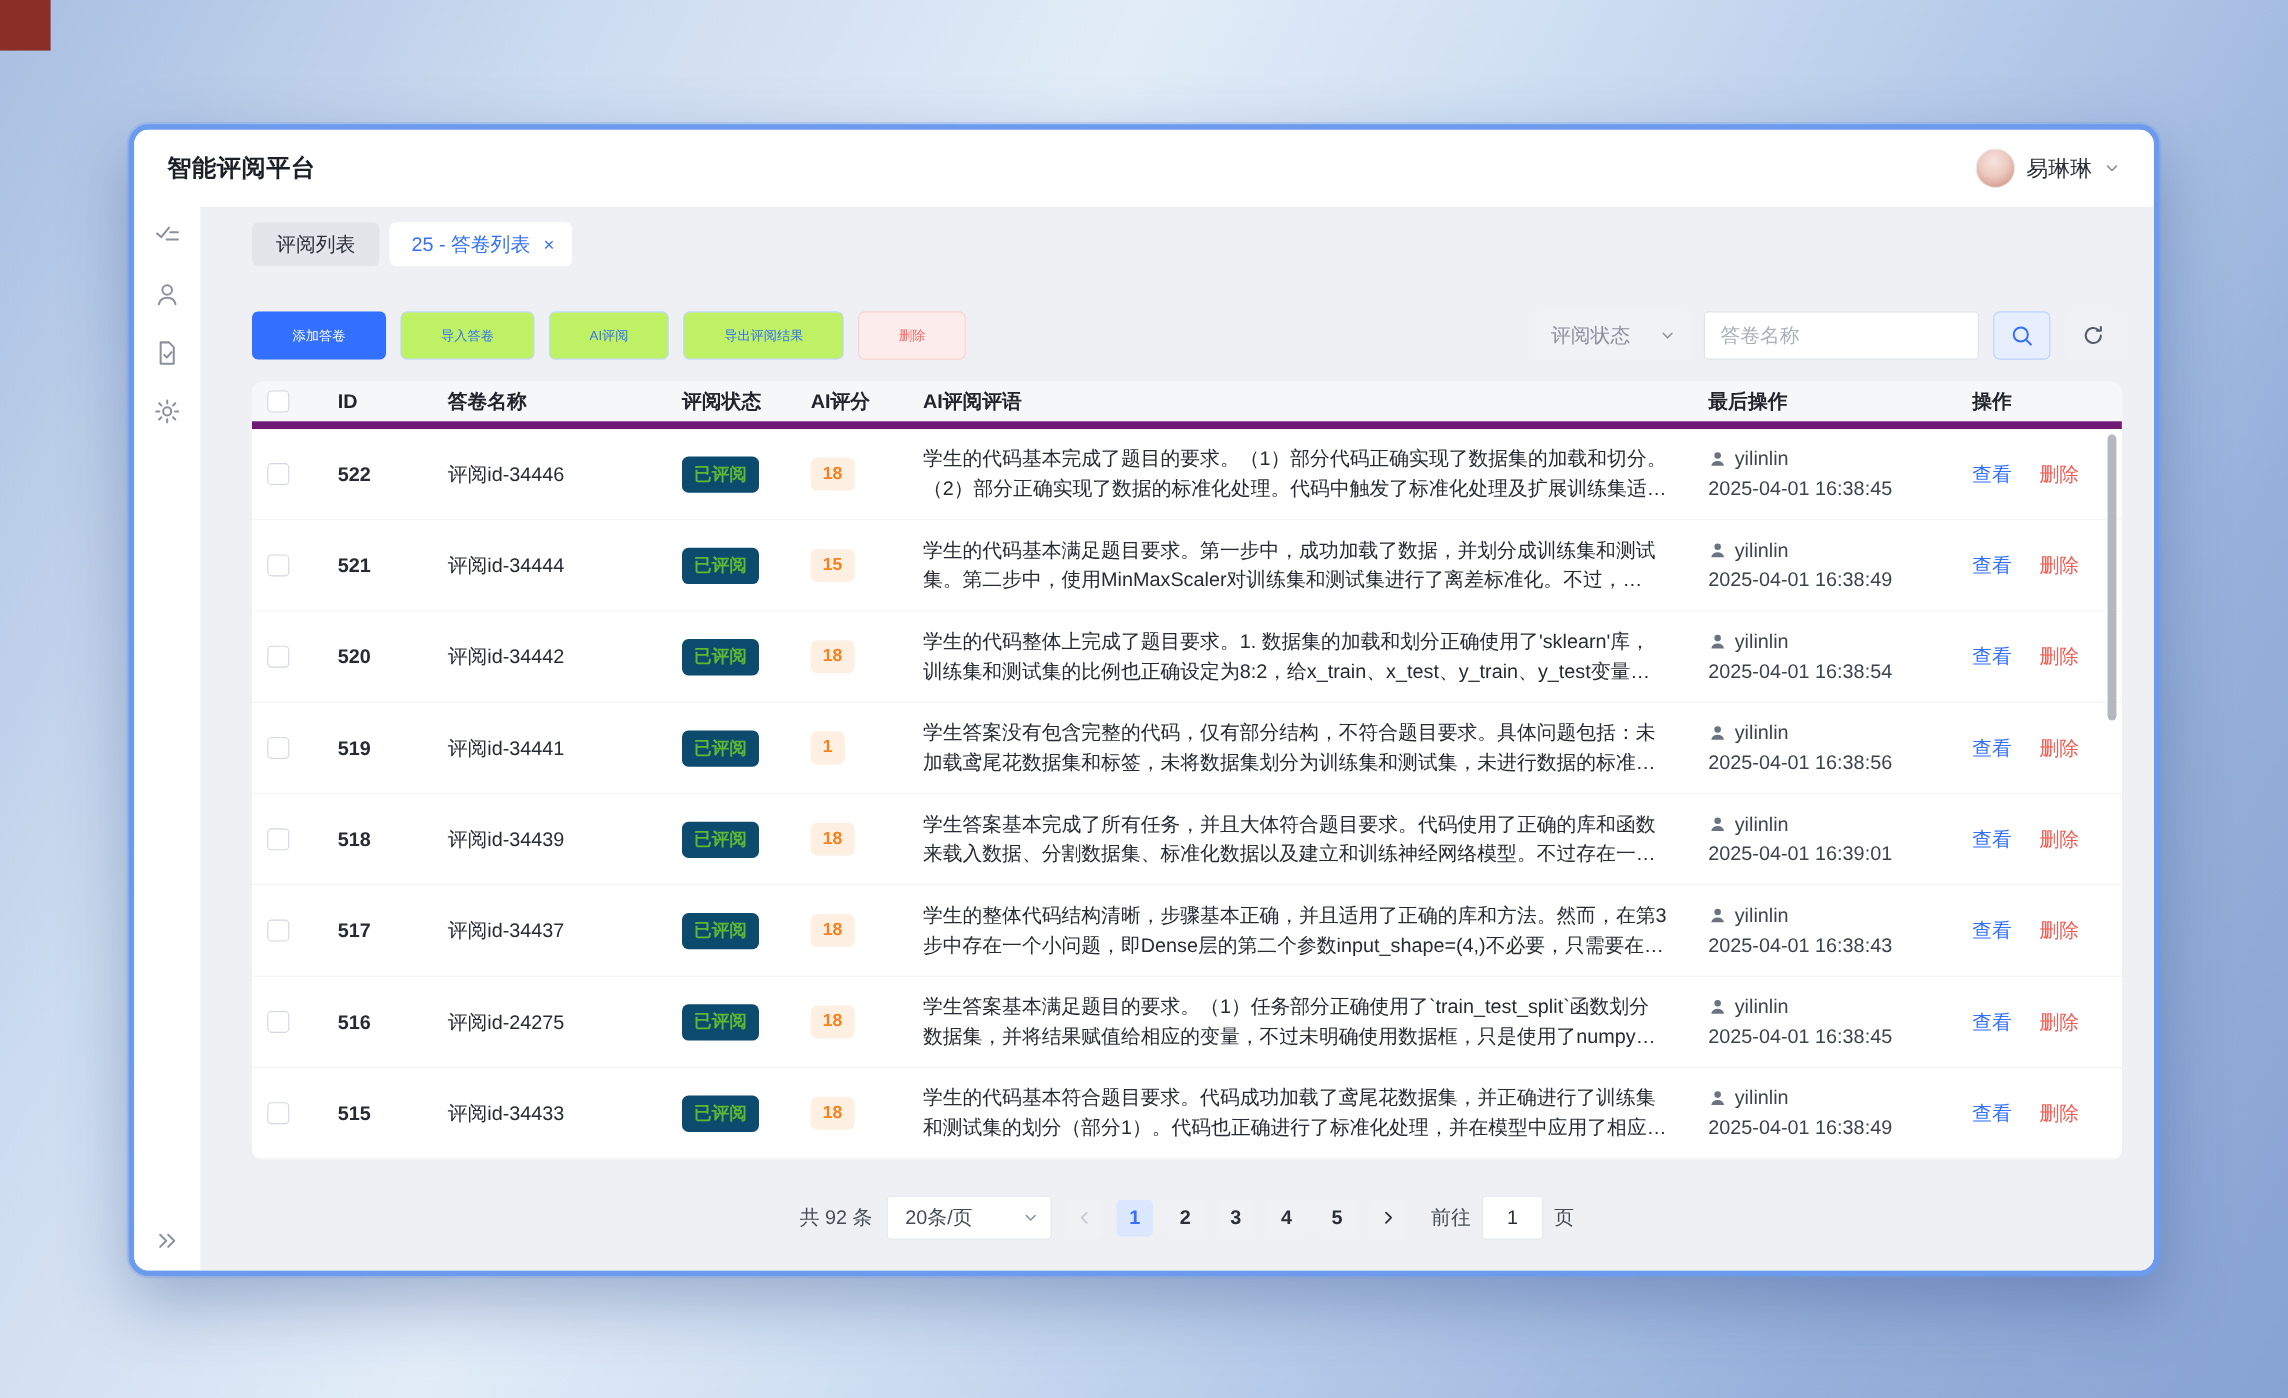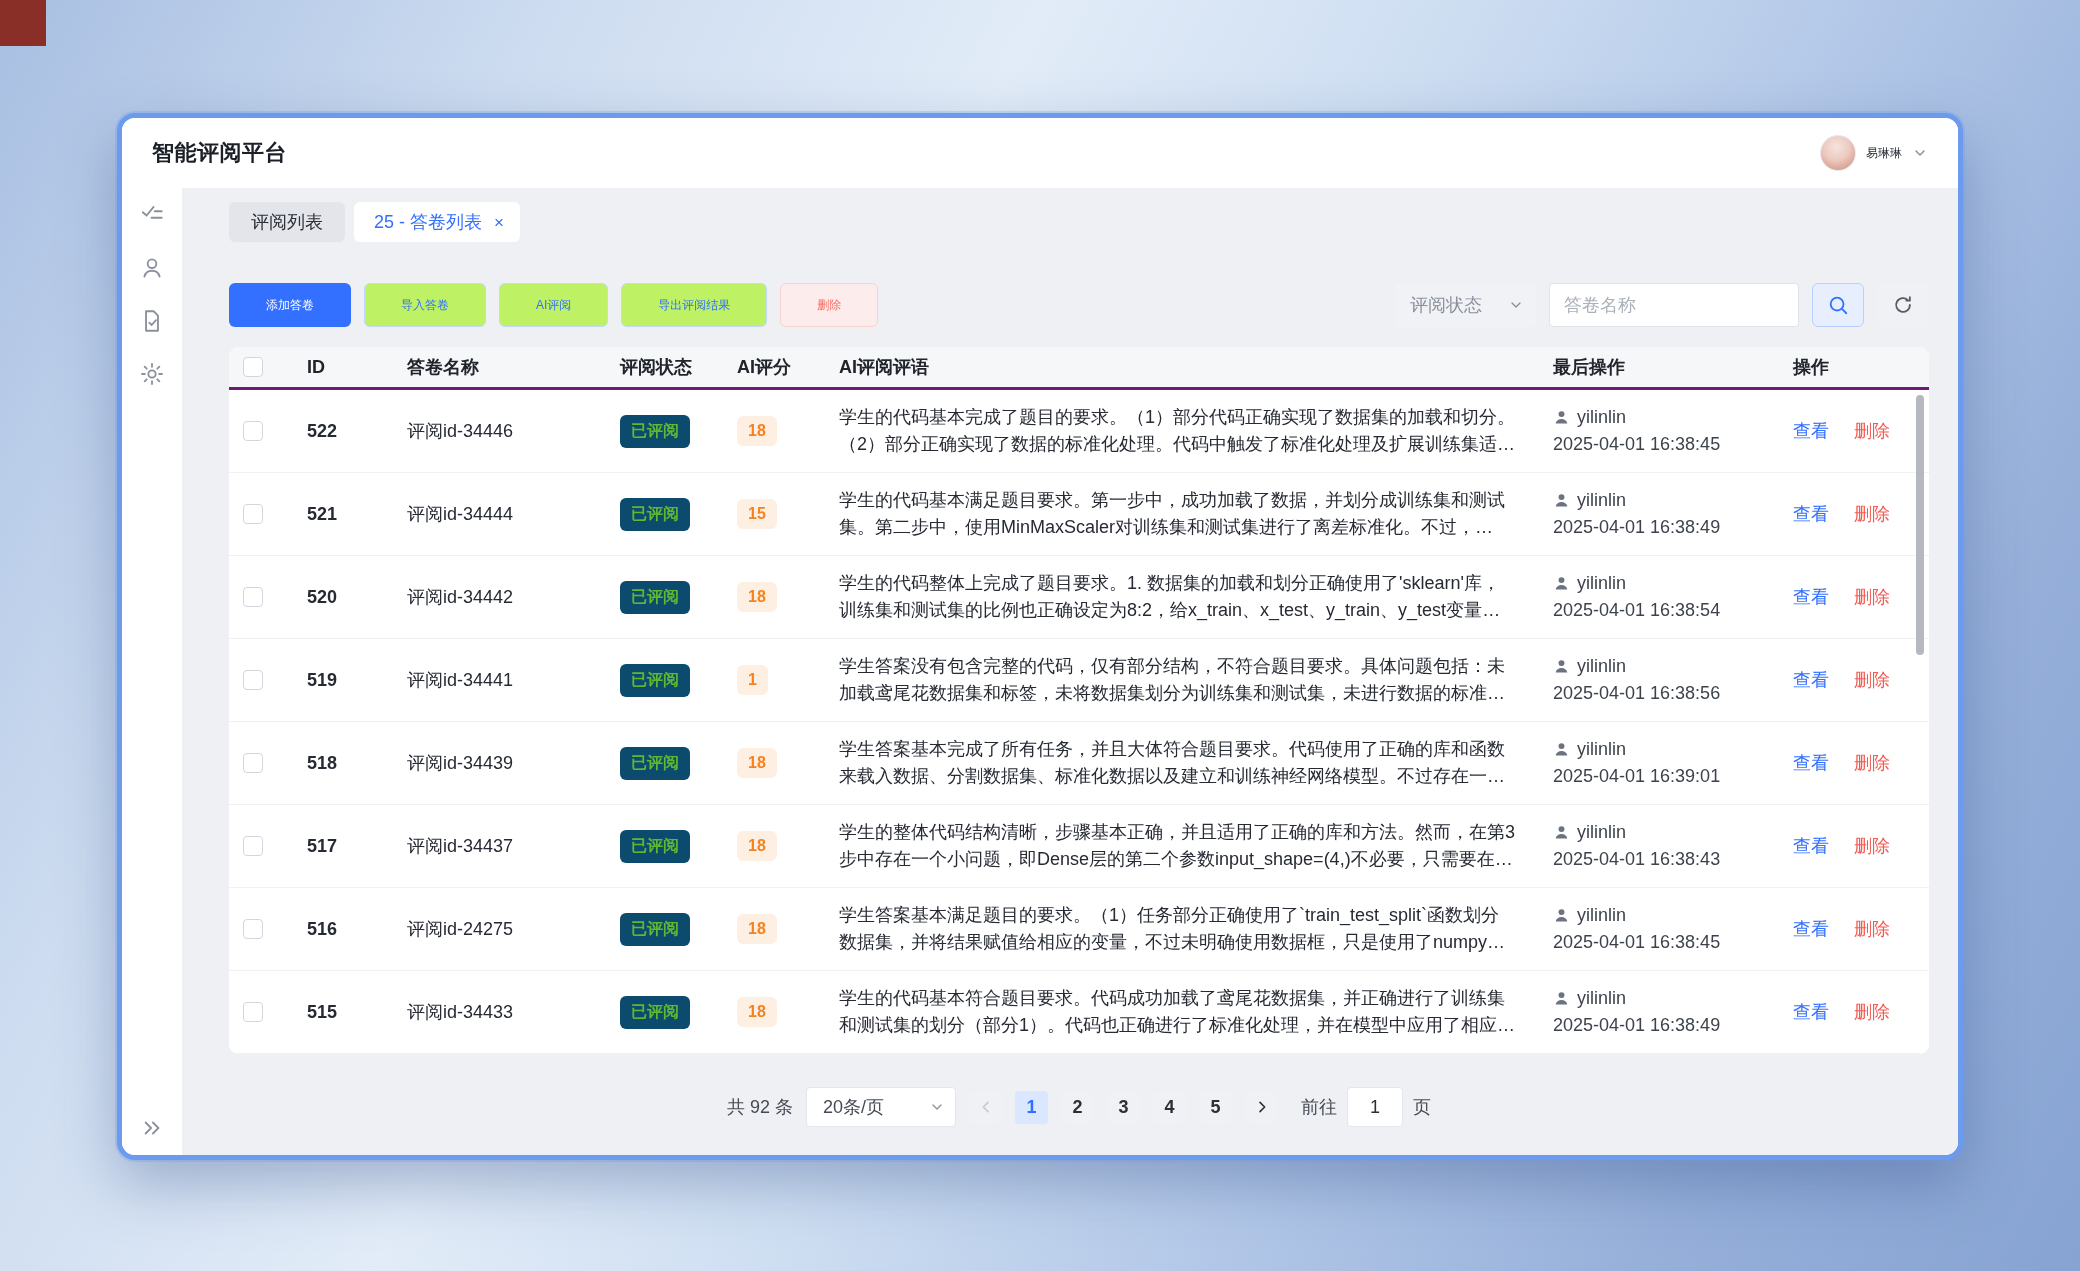--- a/index.html
+++ b/index.html
@@ -26,21 +26,21 @@
     box-shadow:0 0 0 2px rgba(108,155,238,.30),0 24px 60px rgba(40,70,130,.35);
     display:flex;flex-direction:column;
   }
   
   .win-header{height:70px;flex:0 0 70px;display:flex;align-items:center;padding:0 30px;background:#fff;gap:12px;}
   .app-title{font-size:22px;font-weight:700;color:#1b1f27;letter-spacing:.5px;}
   .user-area{margin-left:auto;display:flex;align-items:center;gap:10px;cursor:pointer;}
   .avatar{width:36px;height:36px;border-radius:50%;
     background:radial-gradient(circle at 45% 32%,#f6e3de 0%,#ecc9bf 45%,#d9a193 78%,#c88d80 100%);
     border:1px solid #e8e8ec;}
-  .user-name{font-size:12px;color:#2a2f38;}
+  .user-name{font-size:20px;color:#2a2f38;}
   .chev{width:16px;height:16px;color:#8a919c;}
   
   .win-body{flex:1;display:flex;min-height:0;}
   .sidebar{width:60px;flex:0 0 60px;background:#fff;display:flex;flex-direction:column;align-items:center;padding:14px 0 16px;gap:27px;}
   .side-icon{width:26px;height:26px;color:#8a919c;cursor:pointer;}
   .side-expand{margin-top:auto;width:22px;height:22px;color:#8a919c;cursor:pointer;}
   .main{flex:1;background:var(--gray-bg);padding:14px 0 0 47px;position:relative;min-width:0;}
   
   .tabs{display:flex;gap:9px;margin-bottom:41px;}
   .tab{height:40px;display:flex;align-items:center;padding:0 22px;border-radius:6px;font-size:18px;cursor:pointer;}
@@ -57,21 +57,21 @@
   .select{height:44px;border-radius:4px;display:flex;align-items:center;justify-content:space-between;cursor:pointer;}
   .select-status{width:140px;background:#f1f2f5;color:#8a919c;font-size:18px;padding:0 12px 0 14px;}
   .input-name{width:250px;height:44px;border:1px solid #dfe2e8;border-radius:4px;background:#fff;font-size:18px;padding:0 14px;color:#2a2f38;outline:none;}
   .input-name::placeholder{color:#aab0ba;}
   .icon-btn{width:52px;height:44px;border-radius:6px;display:flex;align-items:center;justify-content:center;cursor:pointer;border:1px solid transparent;}
   .icon-btn.search{background:#e7efff;border-color:#b9d0ff;color:var(--accent);}
   .icon-btn.refresh{background:#f0f1f4;color:#555d6a;}
   .icon-btn svg{width:22px;height:22px;}
   
   .card{width:1700px;background:#fff;border-radius:10px;overflow:hidden;position:relative;}
-  .t-head{display:grid;grid-template-columns:var(--cols);height:43px;align-items:center;background:#f6f7f9;border-bottom:3px solid #701a75;
+  .t-head{display:grid;grid-template-columns:var(--cols);height:43px;align-items:center;background:#f6f7f9;border-bottom:7px solid #701a75;
     font-size:18px;font-weight:700;color:#20242b;}
   .t-row{display:grid;grid-template-columns:var(--cols);height:83px;align-items:center;border-bottom:1px solid var(--line);background:#fff;font-size:18px;color:var(--ink);}
   .c-check{display:flex;justify-content:center;}
   .checkbox{width:20px;height:20px;border:1.5px solid #d2d6de;border-radius:4px;background:#fff;cursor:pointer;}
   .c-id{padding-left:30px;font-weight:600;}
   .c-name{padding-left:20px;}
   .c-status{padding-left:8px;}
   .c-score{padding-left:10px;}
   .c-comment{padding:0 26px 0 12px;}
   .c-lastop{padding-left:10px;}

